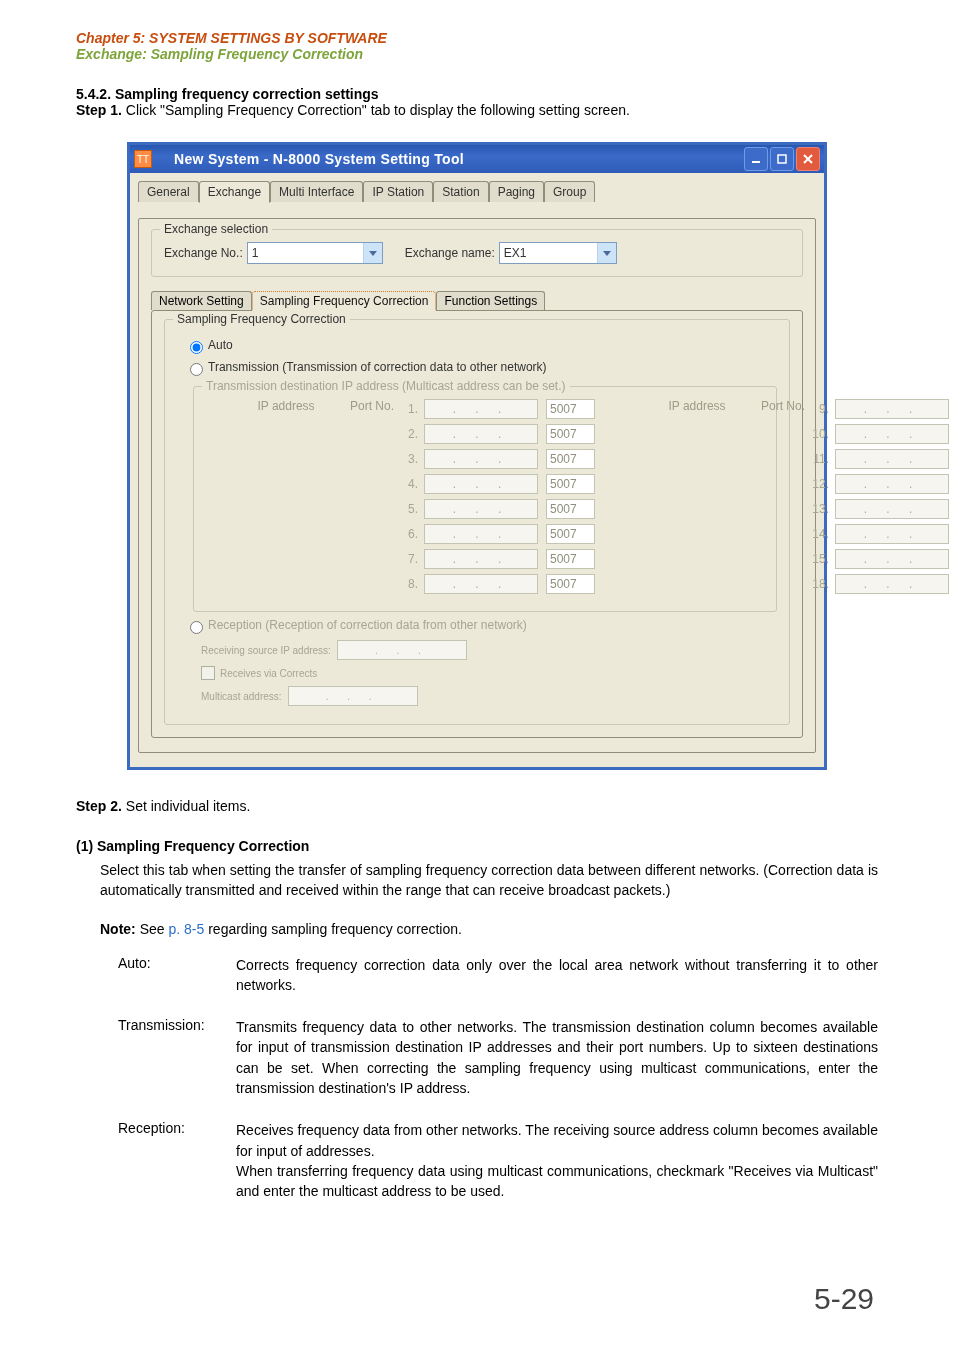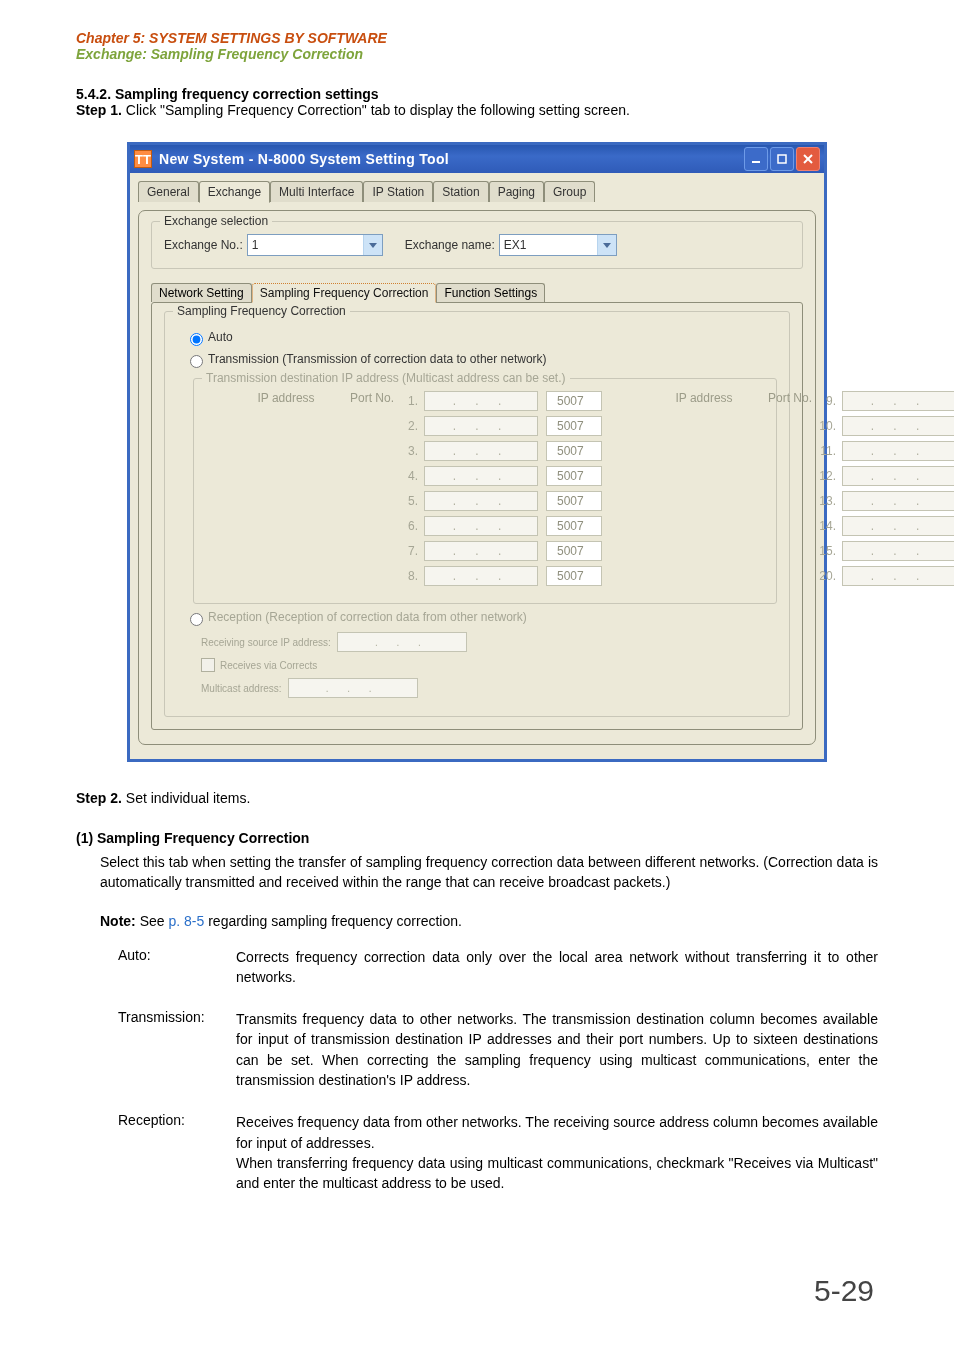--- a/index.html
+++ b/index.html
@@ -5,35 +5,35 @@
 body{margin:0;font-family:Arial,sans-serif;font-size:14px;color:#000;background:#fff;width:954px}
 .page{padding:30px 76px 20px}
 .chapter-hdr{text-align:left;font-style:italic;font-weight:bold;font-size:14px;margin-bottom:24px}
 .ch-line1{color:#C84E0F}
 .ch-line2{color:#7EA43C}
 .sec-title{font-weight:bold;}
 .step{margin-bottom:24px}
 .step b{font-weight:bold}
 .win{border:3px solid #3B6AC1;border-bottom-right-radius:0;margin:0 auto 28px;width:694px}
 .titlebar{background:linear-gradient(to bottom,#2857B0 0%,#3A6AC8 40%,#2F5BB8 100%);color:#fff;height:28px;display:flex;align-items:center;padding:0 4px}
-.titlebar .ticon{width:16px;height:16px;background:#FF8C42;border:1px solid #C25A10;margin-right:7px;font-size:13px;font-weight:bold;display:flex;align-items:center;justify-content:center;color:#fff}
+.titlebar .ticon{width:16px;height:16px;background:#FF8C42;border:1px solid #C25A10;margin-right:22px;font-size:10px;font-weight:normal;display:flex;align-items:center;justify-content:center;color:#fff}
 .titlebar .ttl{font-weight:bold;font-size:14px;letter-spacing:0.3px;flex:1}
 .tbtns{display:flex;gap:2px}
 .tbtn{width:22px;height:22px;background:#3C6BC9;border:1px solid #6E9BE8;border-radius:3px;display:flex;align-items:center;justify-content:center;color:#fff}
 .tbtn-close{background:#E35B3F;border-color:#F08070}
 .tbtn svg{width:12px;height:12px}
 .menubar{background:#ECE9D8;padding:2px 6px;font-size:12px}
 .mitem{display:inline-block;margin-right:14px}
 .mitem .ul{text-decoration:underline}
 .body{background:#ECE9D8;padding:8px 8px 14px}
 .mtabs{display:flex;position:relative;z-index:2}
 .mtab{background:#ECE9D8;border:1px solid #8E8E7A;border-bottom:none;border-top-left-radius:3px;border-top-right-radius:3px;padding:3px 8px;font-size:12px;margin-right:0;color:#333;position:relative}
 .mtab.active{background:#ECE9D8;font-weight:normal;z-index:3;border-bottom:1px solid #ECE9D8;margin-bottom:-1px}
 .mtab:not(.active){background:#E0DDCC}
-.panel{border:1px solid #8E8E7A;padding:10px 12px 14px;border-radius:7px;margin-top:8px;position:relative;z-index:1}
+.panel{border:1px solid #8E8E7A;padding:10px 12px 14px;border-radius:2px;margin-top:16px;position:relative;z-index:1}
 .grp{border:1px solid #C9C7B8;border-radius:3px;padding:12px;margin-top:10px;position:relative}
 .grp>.legend{position:absolute;top:-8px;left:8px;background:#ECE9D8;padding:0 4px;font-size:12px;color:#333}
 .row{display:flex;align-items:center;font-size:12px;color:#333}
 .sel{border:1px solid #7D9EC0;background:#fff;height:20px;font-size:12px;padding:0 20px 0 4px;position:relative;display:inline-flex;align-items:center}
 .sel .arr{position:absolute;right:0;top:0;width:18px;height:100%;background:#CDE3F7;border-left:1px solid #B7D4EE;display:flex;align-items:center;justify-content:center}
 .sel .arr:after{content:'';border-left:4px solid transparent;border-right:4px solid transparent;border-top:5px solid #4A6B99}
 .subtabs{display:flex;margin-top:14px;position:relative;z-index:2}
 .subtab{border:1px solid #8E8E7A;border-bottom:none;border-top-left-radius:3px;border-top-right-radius:3px;padding:2px 7px;font-size:12px;background:#E0DDCC}
 .subtab.active{background:#ECE9D8;border:1px dotted #D08030;border-bottom:1px solid #ECE9D8;margin-bottom:-1px;padding:2px 7px;color:#111}
 .subpanel{border:1px solid #8E8E7A;border-radius:3px;padding:8px 12px 12px;position:relative;z-index:1}
@@ -42,21 +42,21 @@
 .grp-dest{margin-left:16px;margin-right:0}
 .tbl{display:flex;gap:22px}
 .col{display:flex;flex-direction:row}
 .hdr{display:flex;font-size:12px;color:#9C9C89;margin-bottom:4px}
 .hdr .c-n{width:24px}
 .hdr .c-ip{width:112px;text-align:center}
 .hdr .c-p{width:44px;text-align:center}
 .drow{display:flex;align-items:center;margin-bottom:5px}
 .rn{width:24px;text-align:right;padding-right:6px;font-size:12px;color:#A6A695}
 .ipf{width:112px;height:18px;border:1px solid #C4C4B3;background:#F6F5EF;font-size:12px;color:#B0B09E;display:flex;align-items:center;justify-content:center;letter-spacing:8px}
-.pf{width:44px;height:18px;border:1px solid #C4C4B3;background:#fff;font-size:12px;color:#8F8F7D;padding-left:10px;display:flex;align-items:center;margin-left:8px}
+.pf{width:44px;height:18px;border:1px solid #C4C4B3;background:#fff;font-size:12px;color:#8F8F7D;padding-left:3px;display:flex;align-items:center;margin-left:8px}
 .rx-label{font-size:12px;color:#A6A695}
 .rx-row{display:flex;align-items:center;margin:6px 0 6px 24px;font-size:10px;color:#A6A695}
 .rx-ipf{width:128px;height:18px;border:1px solid #C4C4B3;background:#F6F5EF;margin-left:6px;display:flex;align-items:center;justify-content:center;letter-spacing:8px;color:#B0B09E}
 .cb{width:12px;height:12px;border:1px solid #B0B09E;background:#F2F1EA;display:inline-block;margin-right:5px;vertical-align:middle}
 .step2{margin-top:28px}
 .defn{margin-top:18px}
 .defn-title{font-weight:bold;margin-bottom:6px}
 .defn-body{margin-left:24px;text-align:justify;line-height:1.45}
 .note{margin-left:24px;margin-top:20px;margin-bottom:18px}
 .link{color:#2A6FC9}
@@ -233,21 +233,21 @@
                         <span class="rn">14.</span>
                         <span class="ipf">. . .</span>
                         <span class="pf">5007</span>
                       </div>
                       <div class="drow">
                         <span class="rn">15.</span>
                         <span class="ipf">. . .</span>
                         <span class="pf">5007</span>
                       </div>
                       <div class="drow">
-                        <span class="rn">20.</span>
+                        <span class="rn">18.</span>
                         <span class="ipf">. . .</span>
                         <span class="pf">5007</span>
                       </div>
                     </div>
               </div>
             </div>
           </div>
 
           <div class="radio-row"><input type="radio" style=""><span class="rx-label">Reception (Reception of correction data from other network)</span></div>
           <div class="rx-row">

